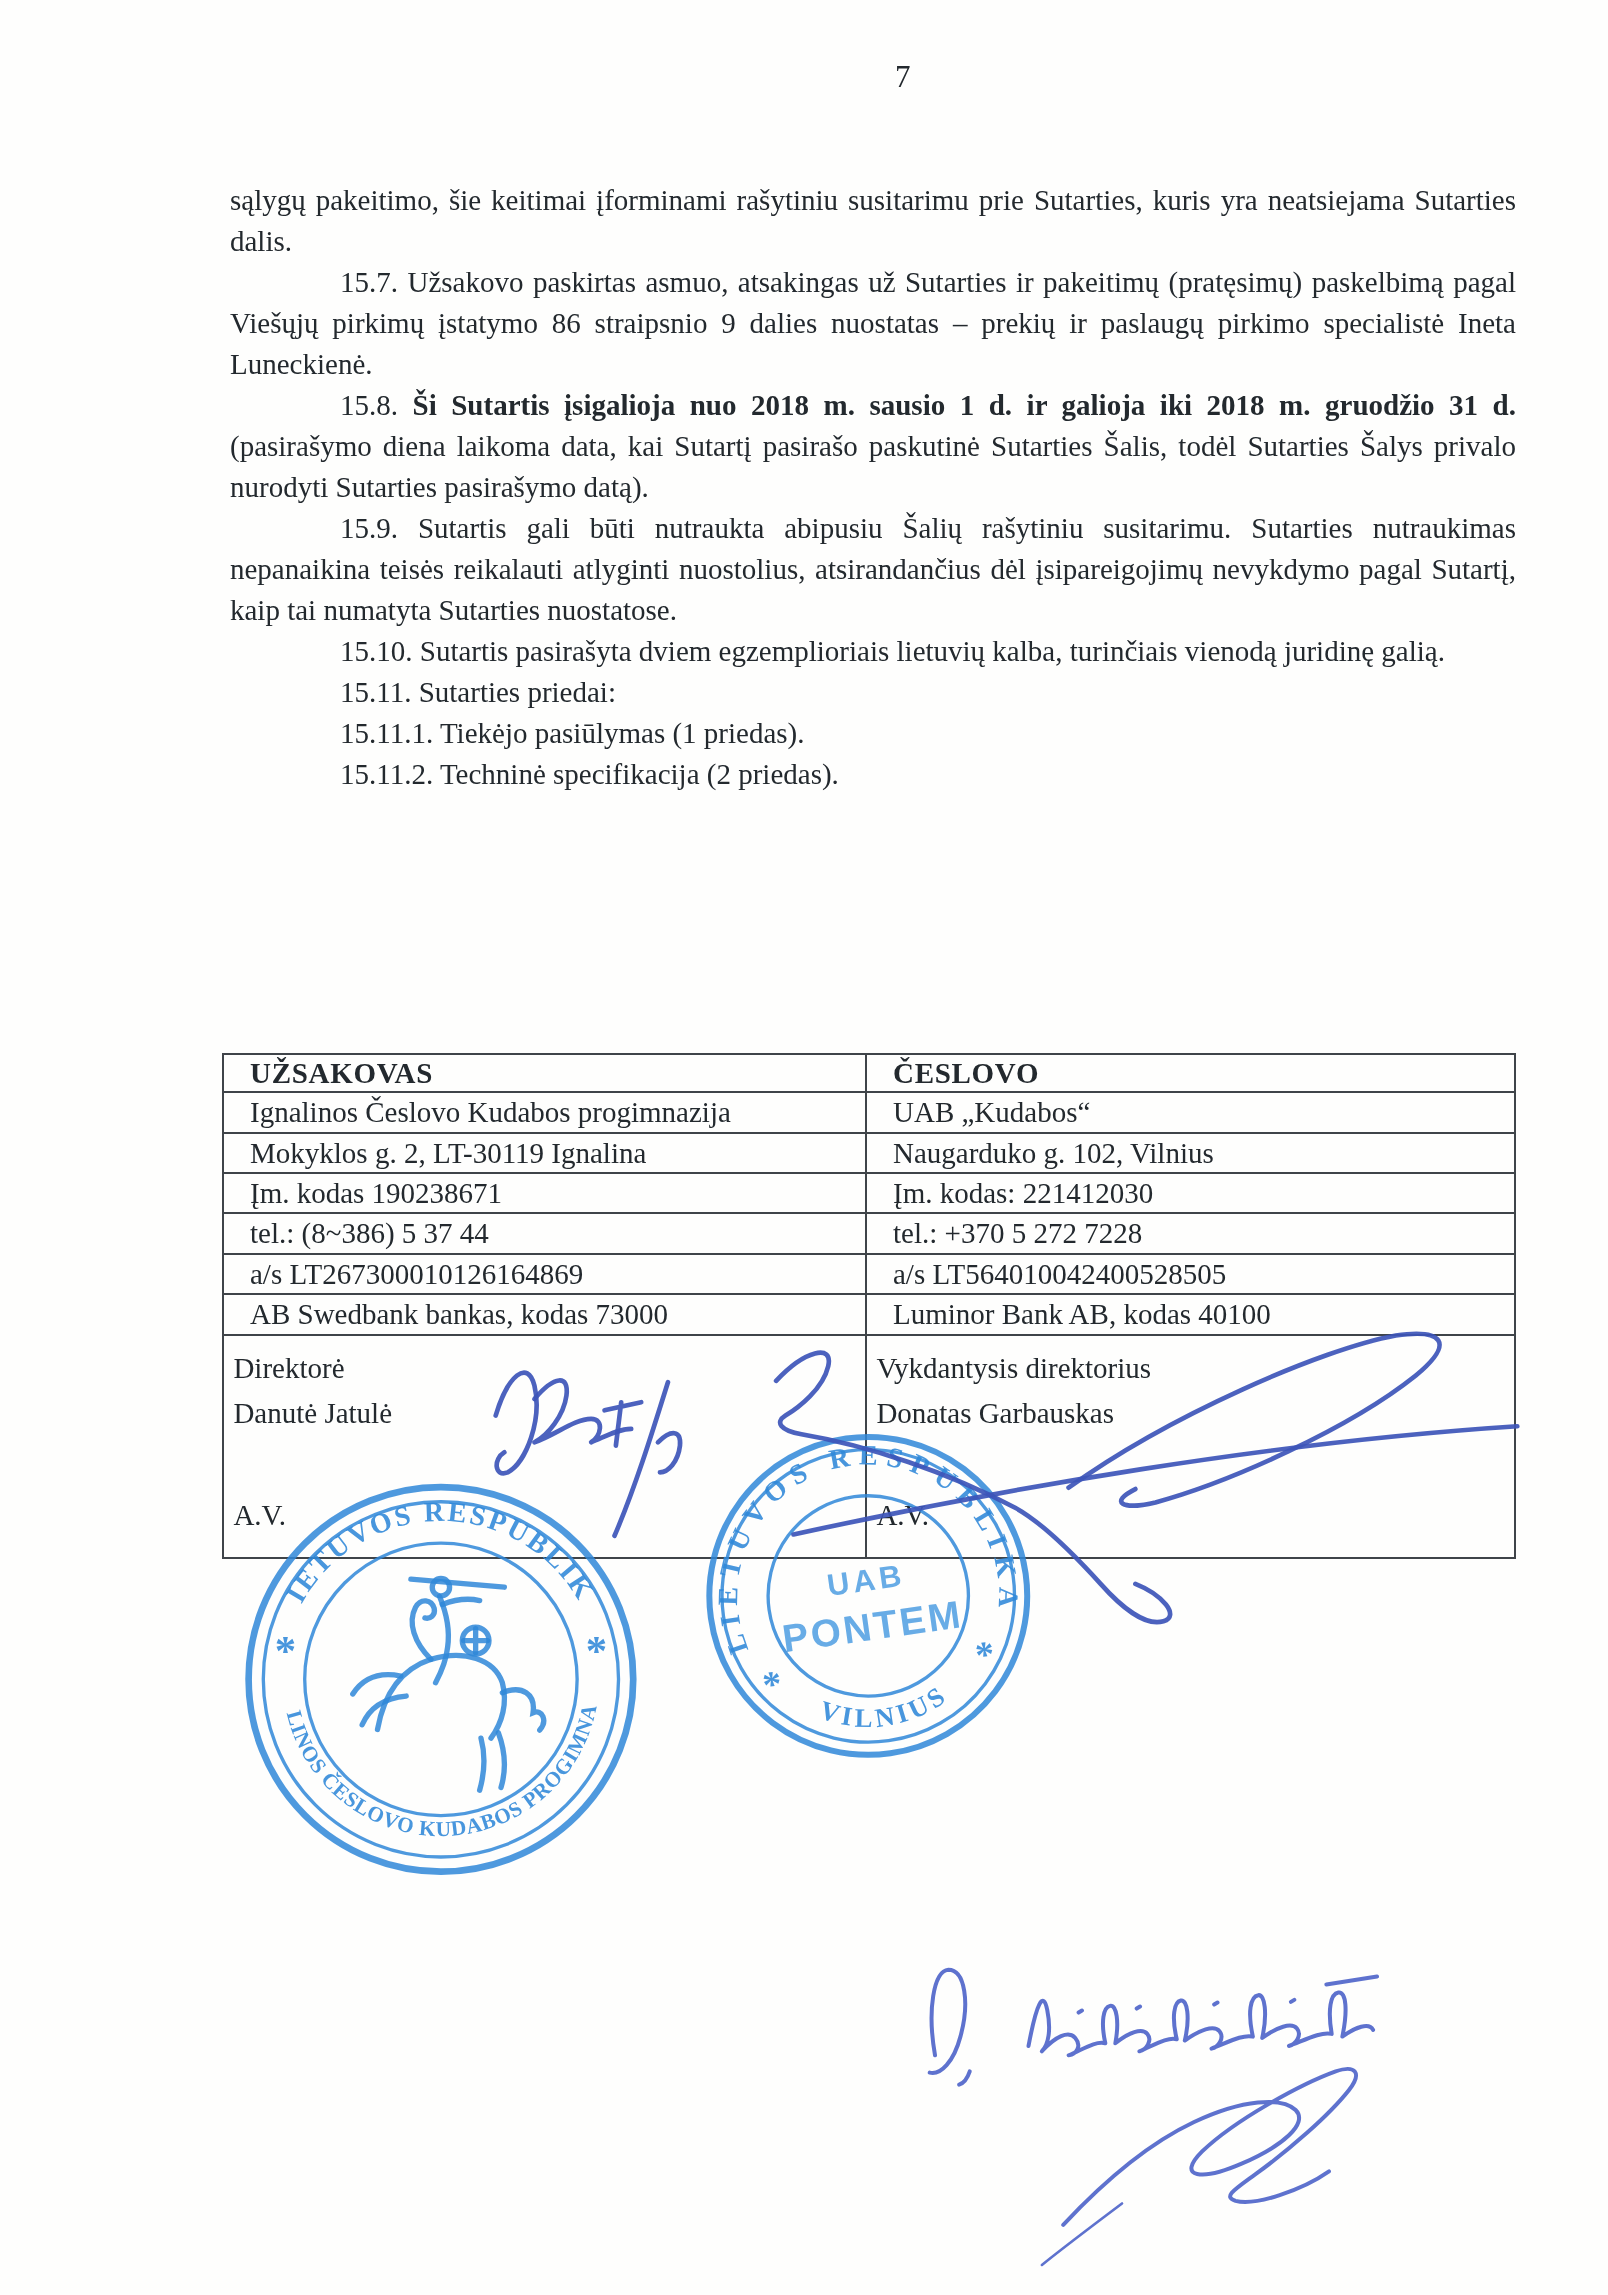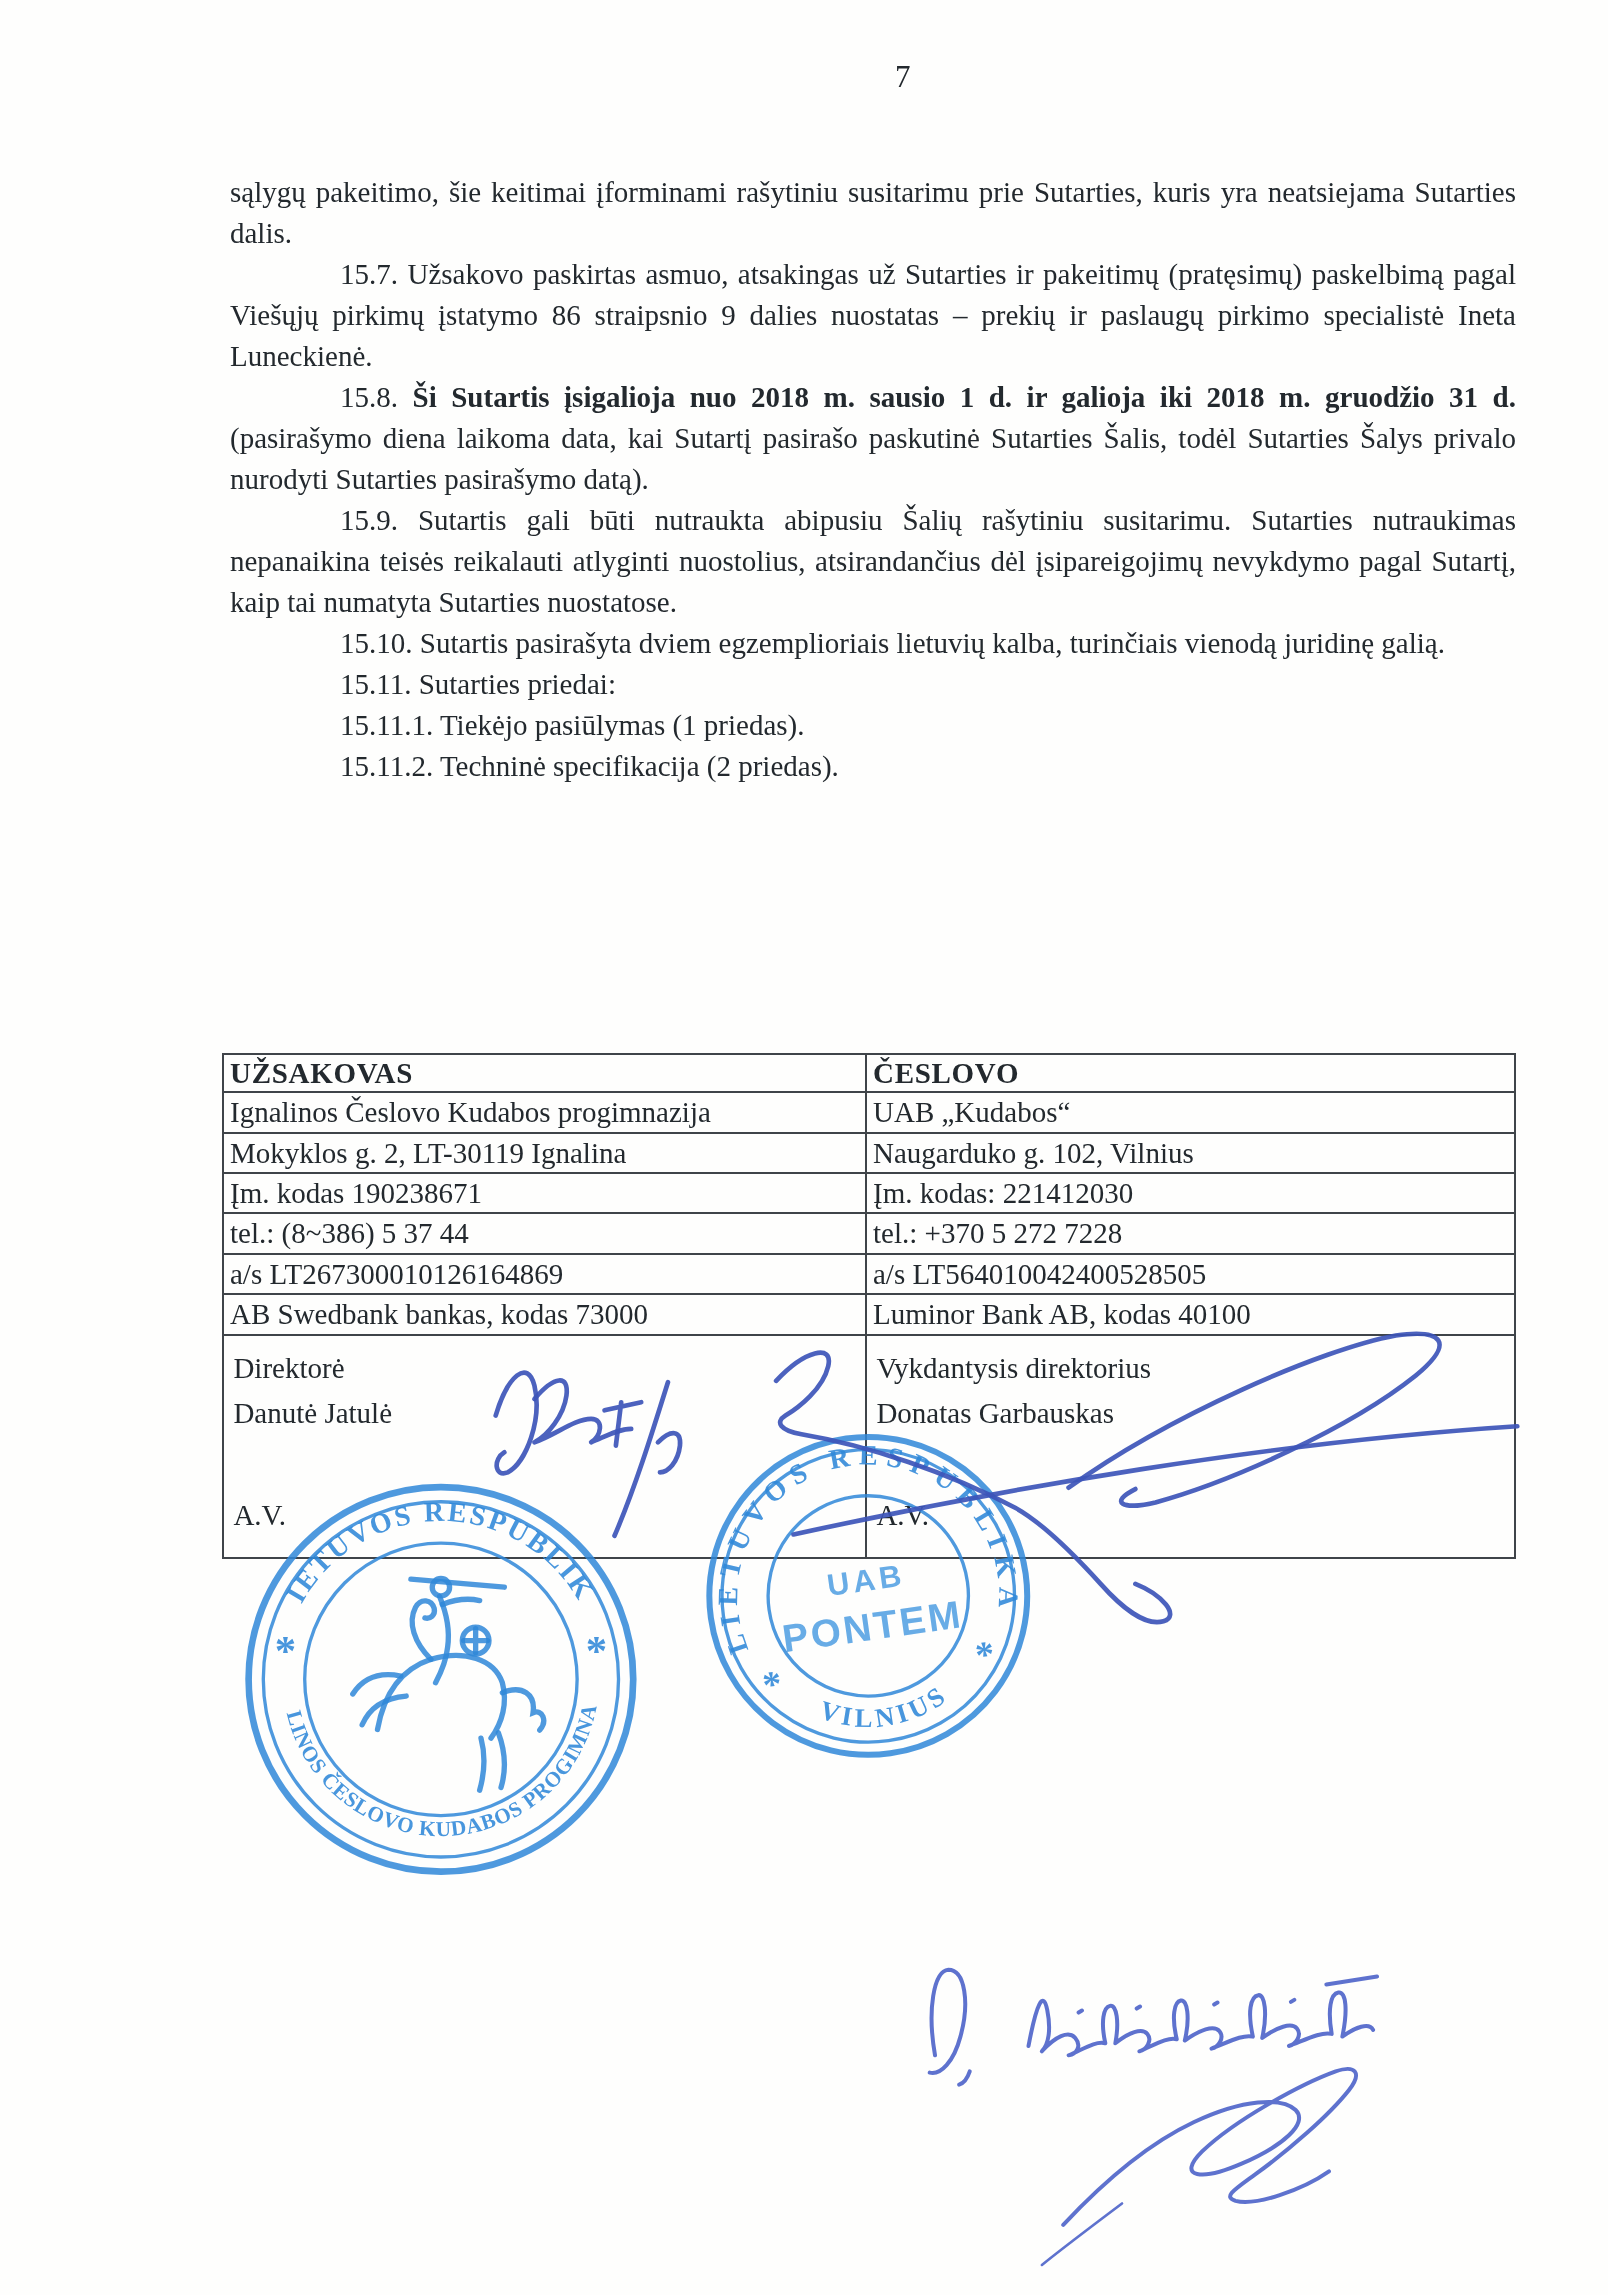--- a/index.html
+++ b/index.html
@@ -19,21 +19,21 @@
     background:var(--paper);
     font-family:"Liberation Serif","DejaVu Serif",serif;
     color:var(--text);
     overflow:hidden;
   }
   .page-number{
     position:absolute;left:895px;top:59px;
     font-size:31px;
   }
   .body-text{
-    position:absolute;left:230px;top:172px;width:1286px;
+    position:absolute;left:230px;top:180px;width:1286px;
     font-size:29px;line-height:41px;text-align:justify;
   }
   .body-text p{margin:0;}
   .body-text p.indent{text-indent:110px;}
   .section-heading{
     position:absolute;left:230px;top:934px;width:1286px;
     font-size:31px;font-weight:bold;text-align:center;
     letter-spacing:0.7px;
   }
   .req-table{
@@ -41,21 +41,21 @@
     border:2px solid var(--border);
     display:grid;
     grid-template-columns:643px 1fr;
     grid-template-rows:38px 41px 40px 40px 41px 40px 41px 1fr;
     box-sizing:border-box;
     font-size:29px;
   }
   .req-table .cell{
     border-bottom:2px solid var(--border);
     display:flex;align-items:center;
-    padding:0 0 0 6px;
+    padding:0 0 0 26px;
     white-space:nowrap;overflow:visible;
   }
   .req-table .cell.col-left{border-right:2px solid var(--border);}
   .req-table .cell.header{font-weight:bold;letter-spacing:0.7px;}
   .req-table .cell.sig{
     border-bottom:none;position:relative;display:block;padding:8px;
   }
   .sig-role{position:absolute;left:9.4px;top:16px;}
   .sig-name{position:absolute;left:9.4px;top:61px;}
   .sig-av{position:absolute;left:9.4px;top:163px;}

